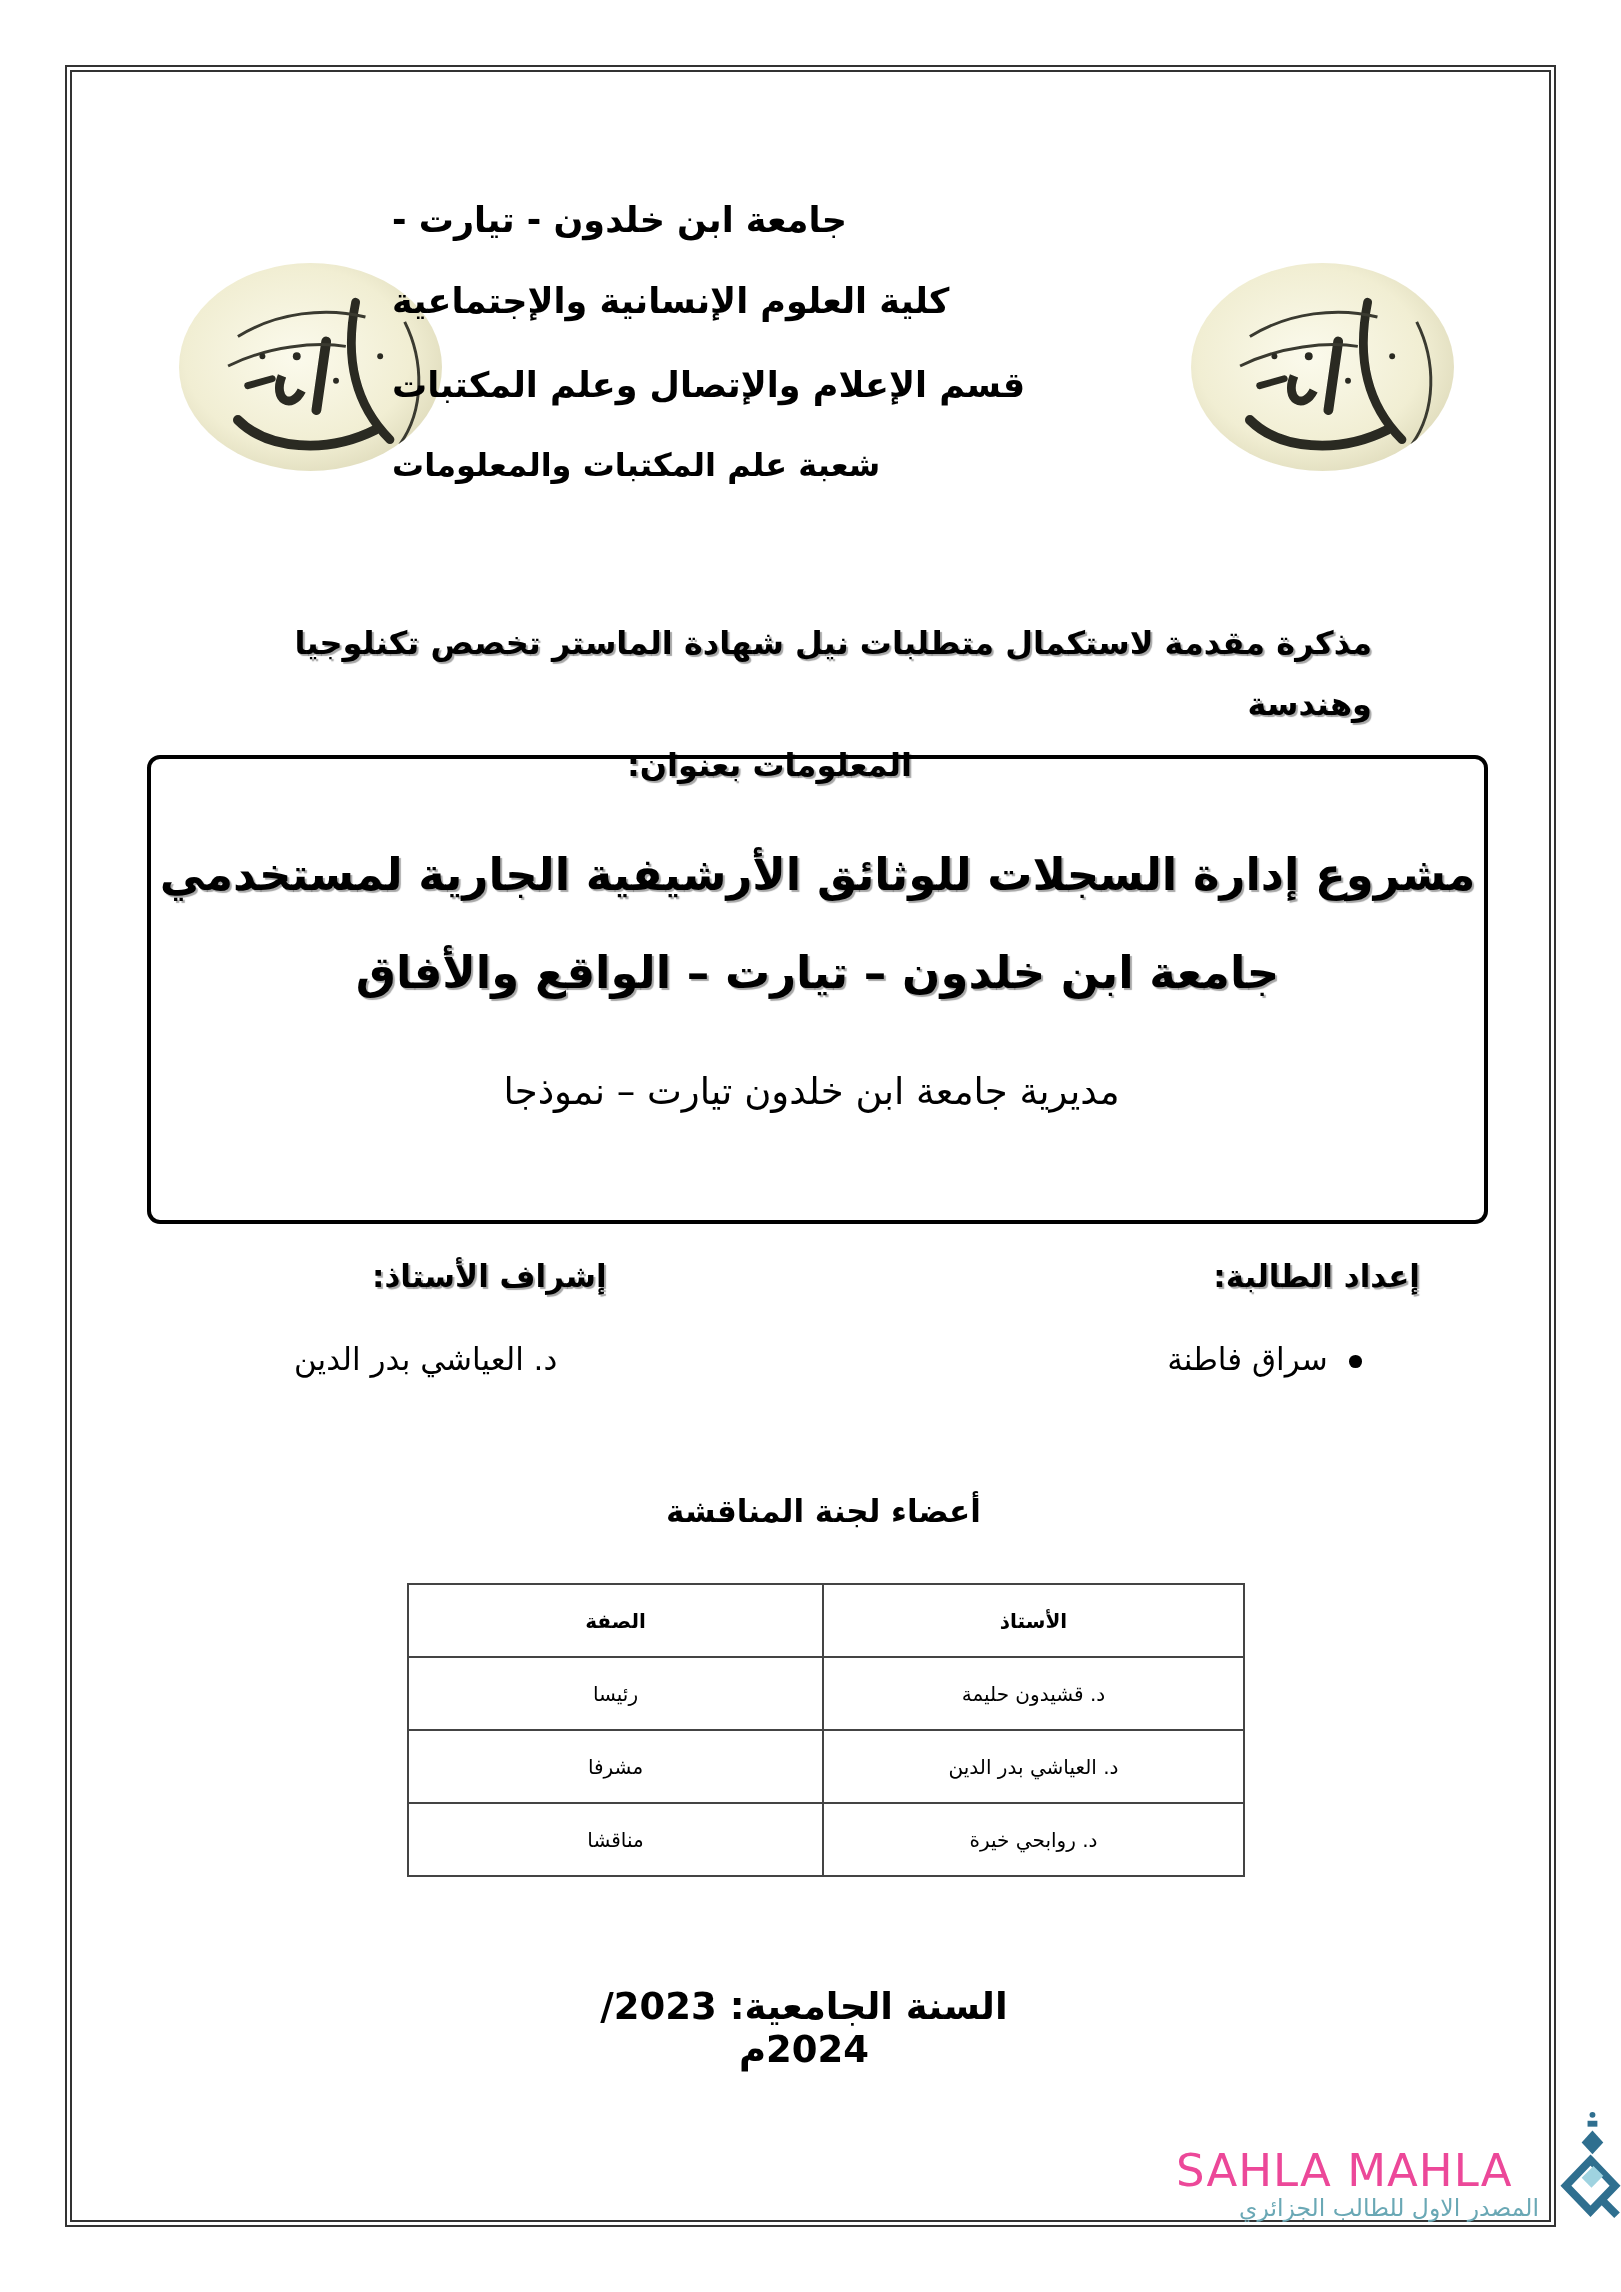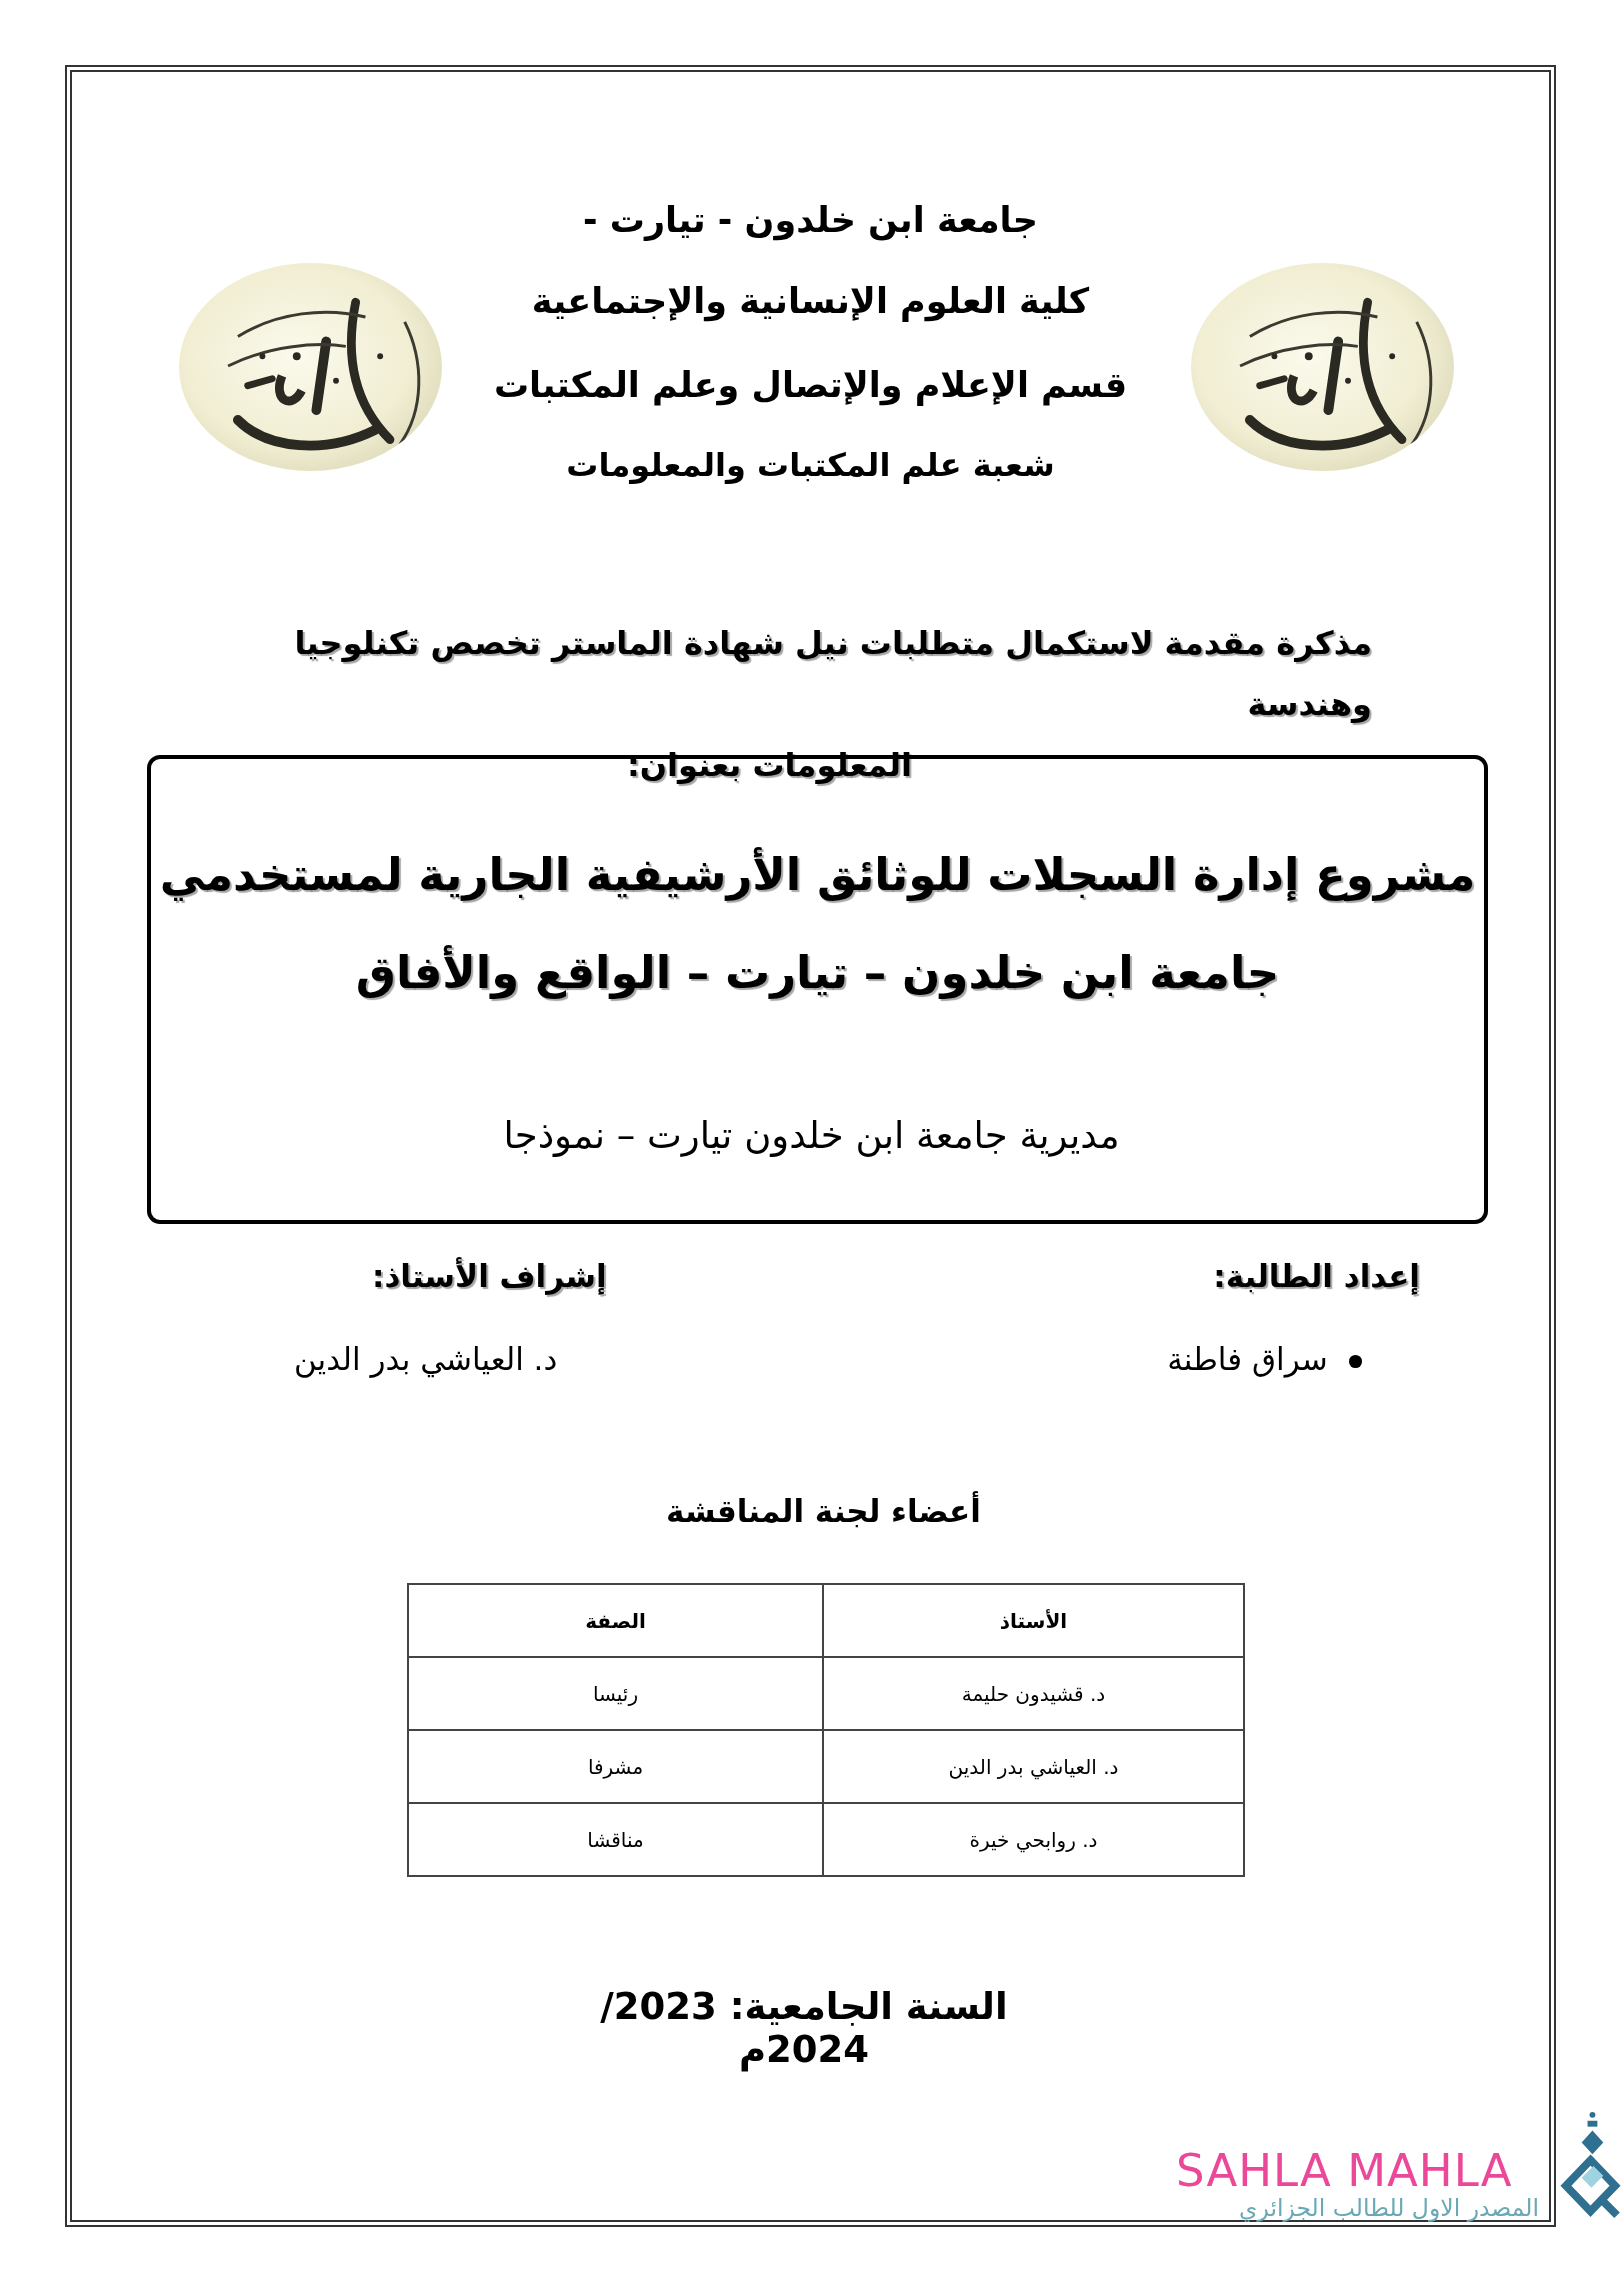--- a/index.html
+++ b/index.html
@@ -20,41 +20,41 @@
     .shadow { text-shadow: 2px 2px 1px rgba(0,0,0,0.35); }
 
     .logo {
       position: absolute; width: 263px; height: 208px; border-radius: 50%;
       background: radial-gradient(ellipse at 45% 45%, #fbfaec 0%, #f1eed3 55%, #d9d5b4 85%, #b9b592 100%);
       overflow: hidden;
     }
     .logo svg { width: 100%; height: 100%; display: block; }
 
     .header-line {
-      position: absolute; left: 392px; width: 837px; text-align: center; direction: rtl;
+      position: absolute; left: 392px; width: 837px; text-align: left; direction: rtl;
       font-weight: bold; font-size: 35px; line-height: 1;
     }
 
     .intro {
       position: absolute; left: 245px; width: 1127px; top: 613px; direction: rtl; text-align: right;
       font-weight: bold; font-size: 32px; line-height: 61px;
     }
     .intro-line2 { text-align: center; padding-right: 78px; }
 
     .title-box {
       position: absolute; left: 147px; top: 755px; width: 1341px; height: 469px;
       border: 4.9px solid #000; border-radius: 13px; box-sizing: border-box;
     }
     .title-line {
       position: absolute; left: 0; right: 0; text-align: center; direction: rtl;
       font-weight: bold; font-size: 45px; line-height: 1;
     }
     .subtitle-line {
       position: absolute; left: 0; right: 12px; text-align: center; direction: rtl;
-      font-size: 37px; line-height: 1; margin-top: 44px;
+      font-size: 37px; line-height: 1;
     }
 
     .label-bold { font-weight: bold; font-size: 31px; direction: rtl; text-align: center; }
     .label-reg { font-size: 31px; direction: rtl; }
     .bullet-dot {
       display: inline-block; width: 12.7px; height: 12.7px; border-radius: 50%; background: #000;
       vertical-align: middle; margin-left: 21.6px;
     }
 
     .committee-title {

